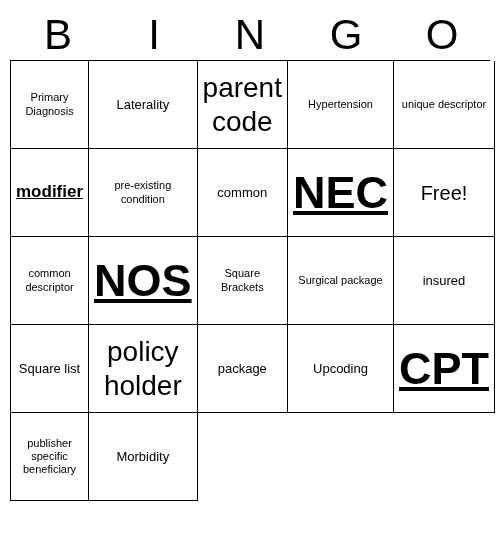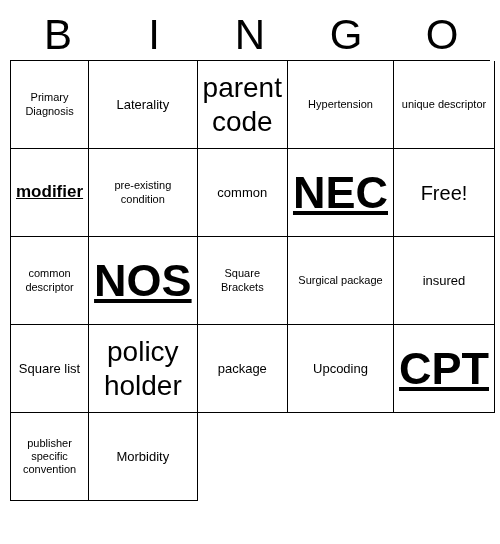--- a/index.html
+++ b/index.html
@@ -156,19 +156,19 @@
       <div class="bingo-cell">
         <span class="cell-text size-medium">package</span>
       </div>
       <div class="bingo-cell">
         <span class="cell-text size-medium">Upcoding</span>
       </div>
       <div class="bingo-cell">
         <span class="cell-text size-xxlarge">CPT</span>
       </div>
       <div class="bingo-cell">
-        <span class="cell-text size-small">publisher specific convention</span>
+        <span class="cell-text size-small">publisher specific beneficiary</span>
       </div>
       <div class="bingo-cell">
         <span class="cell-text size-medium">Morbidity</span>
       </div>
     </div>
 </div>
 
 </body></html>

